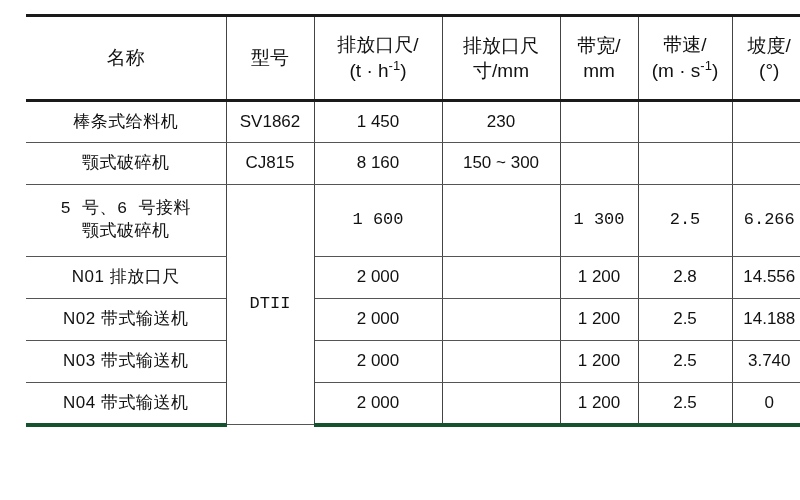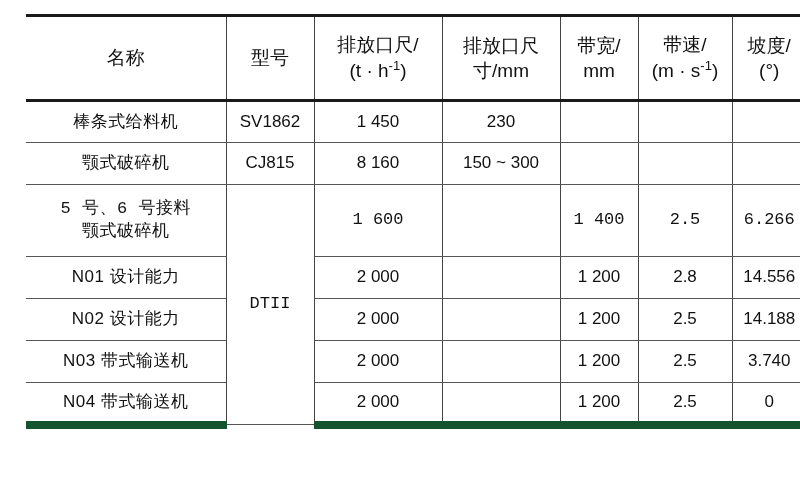--- a/index.html
+++ b/index.html
@@ -38,21 +38,21 @@
     line-height: 1.32;
   }
   
   table.spec thead tr th {
     border-top: 3px solid #1a1a1a;
     border-bottom: 3px solid #1a1a1a;
     font-size: 19px;
     height: 74px;
   }
   table.spec tbody tr:last-child td {
-    border-bottom: 8px solid #14532d;
+    border-bottom: 4px solid #14532d;
   }
   
   table.spec tr > *:first-child { border-left: none; }
   table.spec tr > *:last-child { border-right: none; }
 
   .hdr-line { display: block; }
   .sup { font-size: 13px; vertical-align: super; }
   .namecell {
     font-size: 19px;
     letter-spacing: 0.5px;
@@ -134,36 +134,36 @@
       </tr>
 
       <tr style="height:72px;font-family:Liberation Mono, monospace;">
         <td class="namecell two-line">
           <span class="hdr-line">5 号、6 号接料</span>
           <span class="hdr-line">颚式破碎机</span>
         </td>
         <td class="dtii" rowspan="5">DTII</td>
         <td>1 600</td>
         <td></td>
-        <td>1 400</td>
+        <td>1 300</td>
         <td>2.5</td>
         <td>6.266</td>
       </tr>
 
       <tr style="height:42px;">
-        <td class="namecell">N01 设计能力</td>
+        <td class="namecell">N01 排放口尺</td>
         <td>2 000</td>
         <td></td>
         <td>1 200</td>
         <td>2.8</td>
         <td>14.556</td>
       </tr>
 
       <tr style="height:42px;">
-        <td class="namecell">N02 设计能力</td>
+        <td class="namecell">N02 带式输送机</td>
         <td>2 000</td>
         <td></td>
         <td>1 200</td>
         <td>2.5</td>
         <td>14.188</td>
       </tr>
 
       <tr style="height:42px;">
         <td class="namecell">N03 带式输送机</td>
         <td>2 000</td>

